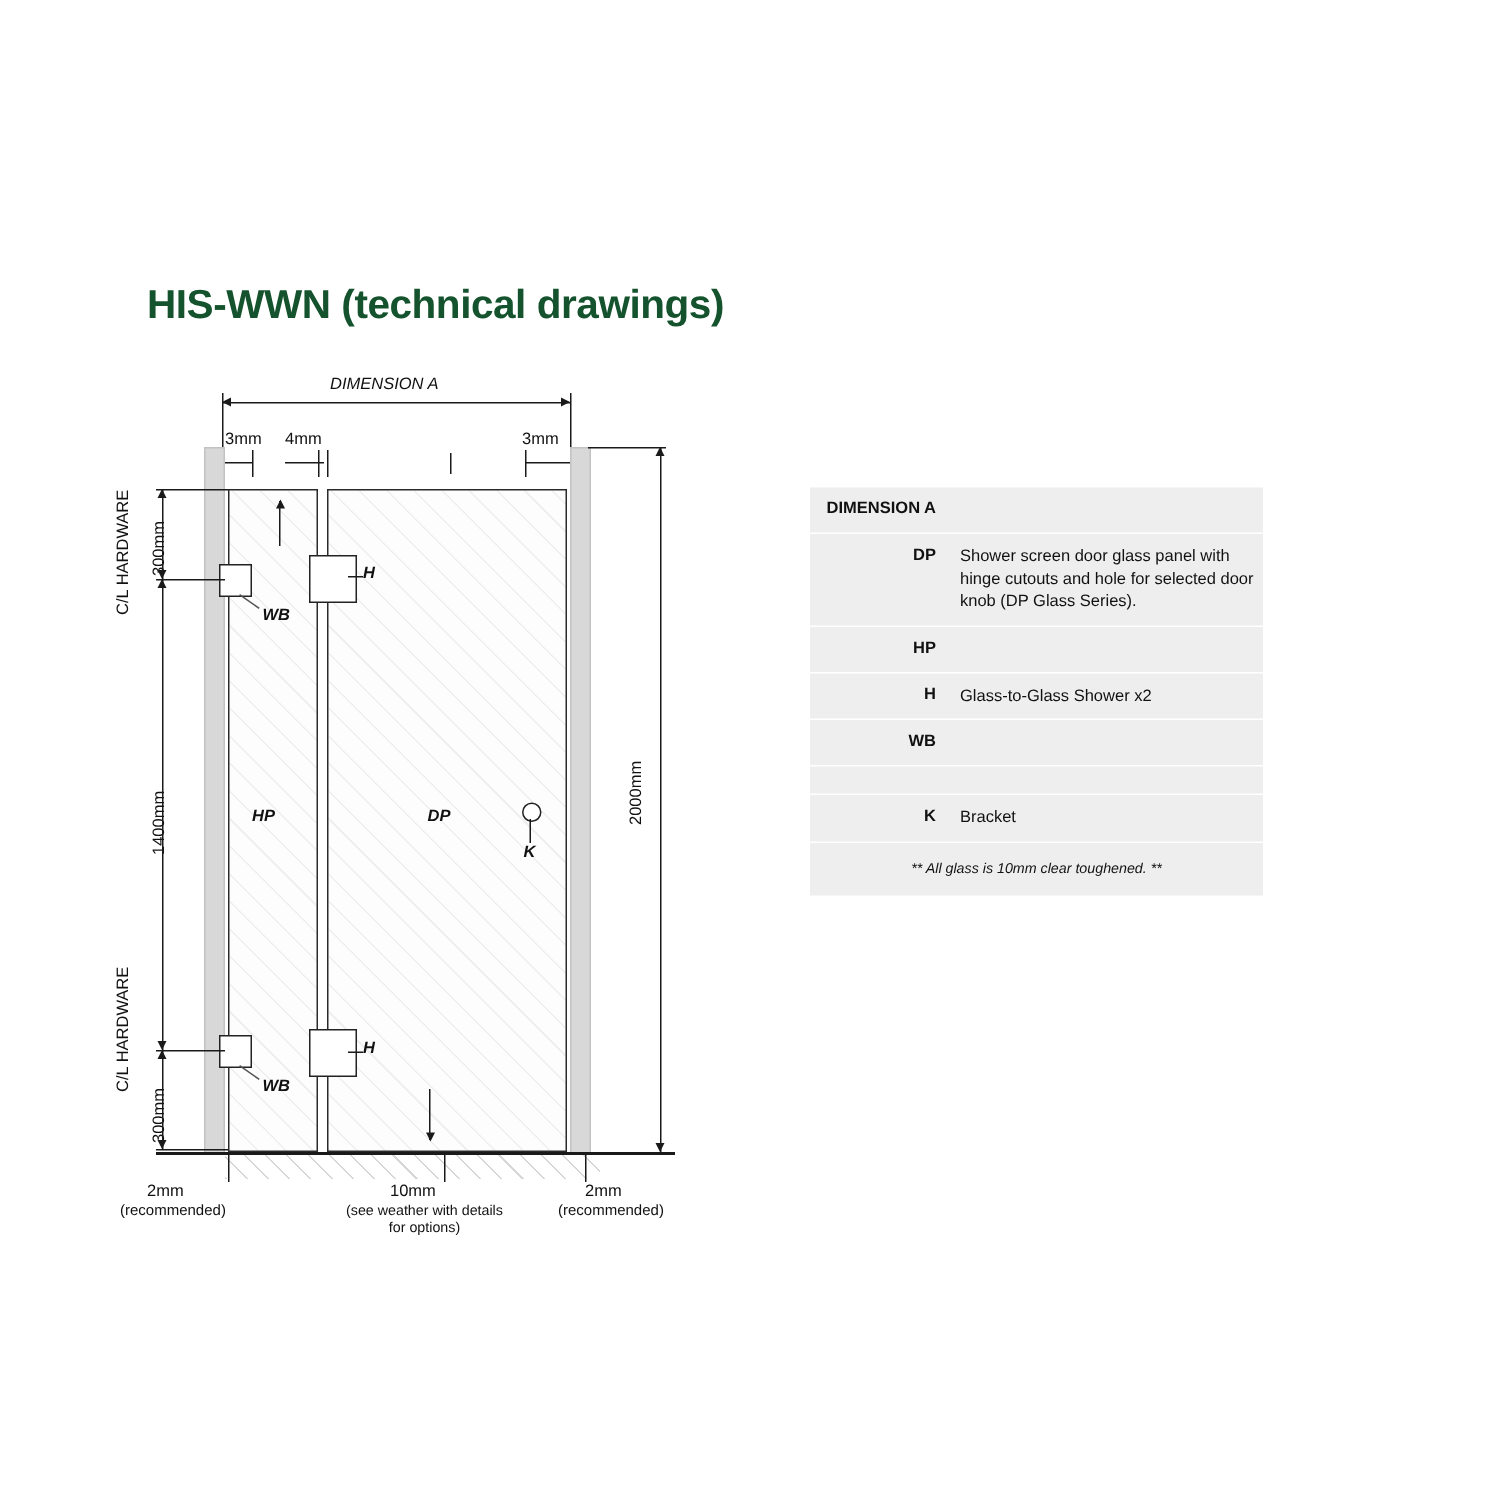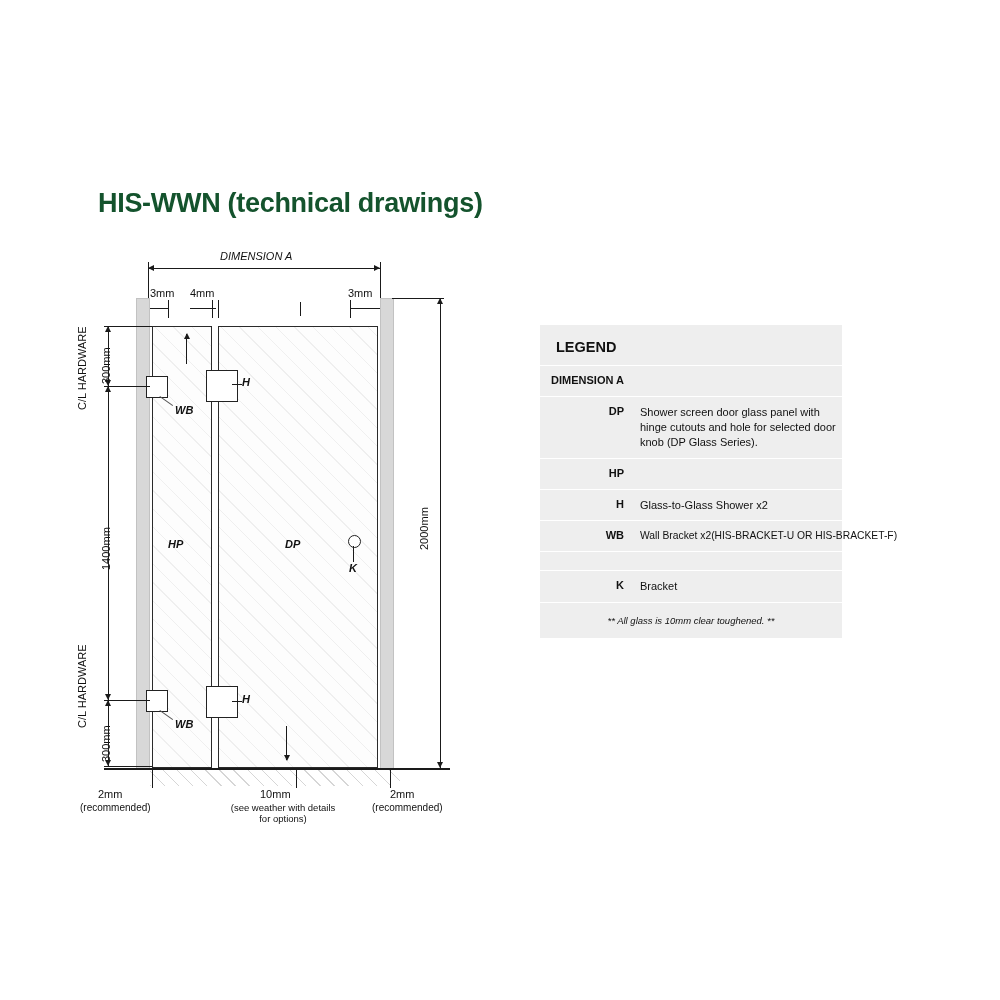--- a/index.html
+++ b/index.html
@@ -277,39 +277,37 @@
   <div class="lbl" style="left:20px; top:552px; font-size:10px;">(recommended)</div>
 
   <div class="lbl" style="left:200px; top:538px;">10mm</div>
   <div class="lbl" style="left:168px; top:552px; font-size:9.5px; white-space:normal; width:110px; text-align:center;">(see weather with details for options)</div>
 
   <div class="lbl" style="left:330px; top:538px;">2mm</div>
   <div class="lbl" style="left:312px; top:552px; font-size:10px;">(recommended)</div>
 </div>
 
 <div id="legend">
-  <div class="legend-title">LEGEND</div>
 
   <div class="legend-row">
     <div class="legend-key">DIMENSION A</div>
   </div>
   <div class="legend-row">
     <div class="legend-key">DP</div>
     <div class="legend-val">Shower screen door glass panel with hinge cutouts and hole for selected door knob (DP Glass Series).</div>
   </div>
   <div class="legend-row">
     <div class="legend-key">HP</div>
   </div>
   <div class="legend-row">
     <div class="legend-key">H</div>
     <div class="legend-val">Glass-to-Glass Shower x2</div>
   </div>
   <div class="legend-row">
     <div class="legend-key">WB</div>
-    <div class="legend-val nowrap">Wall Bracket x2(HIS-BRACKET-U OR HIS-BRACKET-F)</div>
   </div>
   <div class="legend-row spacer">
     <div class="legend-key"></div>
     <div class="legend-val"></div>
   </div>
   <div class="legend-row">
     <div class="legend-key">K</div>
     <div class="legend-val">Bracket</div>
   </div>
 

